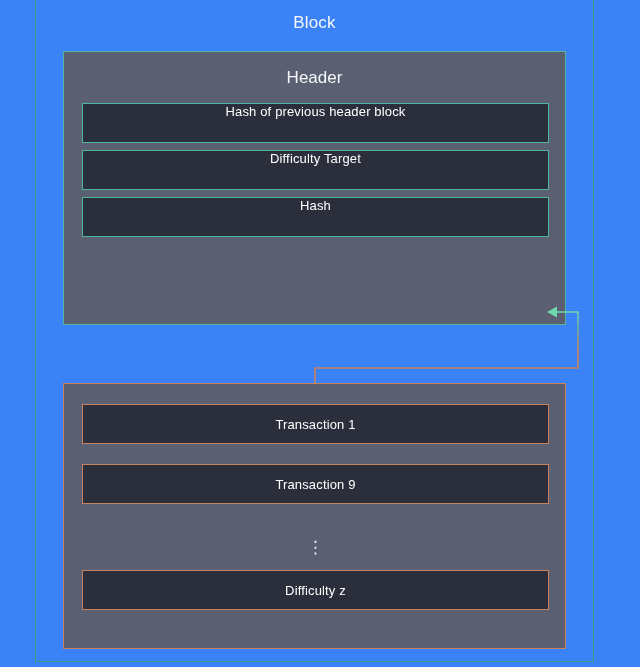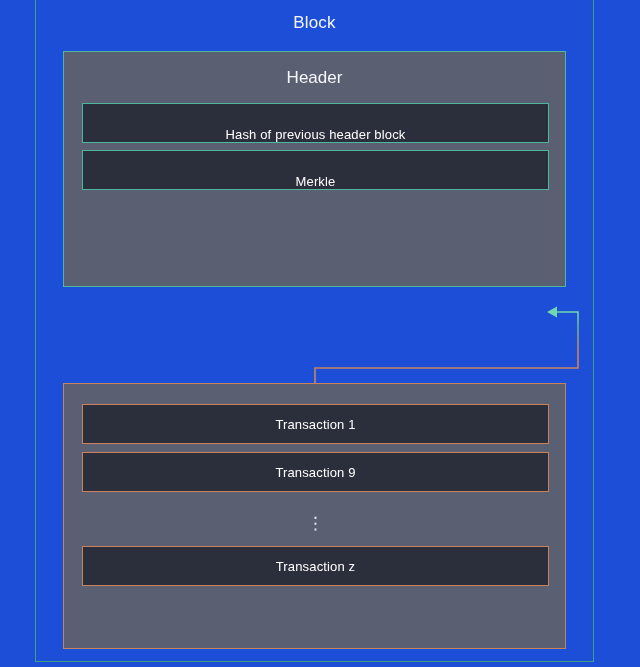--- a/index.html
+++ b/index.html
@@ -12,21 +12,21 @@
     height: 667px;
     font-family: "Liberation Sans", sans-serif;
     color: #f2f4f7;
     overflow: hidden;
   }
 
   #diagram {
     position: relative;
     width: 640px;
     height: 667px;
-    background: #1d4ed8;
+    background: #3b82f6;
   }
 
   
   .block-frame {
     position: absolute;
     left: 35px;
     top: -10px;
     width: 559px;
     height: 672px;
     border: 1px solid #3e9f86;
@@ -44,21 +44,21 @@
     letter-spacing: .2px;
     color: #f4f6f9;
   }
 
   
   .header-panel {
     position: absolute;
     left: 63px;
     top: 51px;
     width: 503px;
-    height: 236px;
+    height: 274px;
     box-sizing: border-box;
     background: #5a6071;
     border: 1px solid #4fb79b;
   }
   .header-title {
     position: absolute;
     left: 0;
     top: 16px;
     width: 100%;
     text-align: center;
@@ -74,21 +74,21 @@
   }
 
   .field-row {
     position: relative;
     height: 40px;
     margin-bottom: 7px;
     box-sizing: border-box;
     background: #2b2f3b;
     border: 1px solid #4fb79b;
     display: flex;
-    align-items: flex-end;
+    align-items: flex-start;
     justify-content: center;
   }
   .field-row .label {
     font-size: 13px;
     color: #ffffff;
     letter-spacing: .15px;
   }
 
   
   .tx-panel {
@@ -105,21 +105,21 @@
   .tx-list {
     position: absolute;
     left: 18px;
     top: 20px;
     width: 467px;
   }
 
   .tx-row {
     position: relative;
     height: 40px;
-    margin-bottom: 8px;
+    margin-bottom: 20px;
     box-sizing: border-box;
     background: #2b2f3b;
     border: 1px solid #c9825c;
     display: flex;
     align-items: center;
     justify-content: center;
   }
   .tx-row .label {
     font-size: 13px;
     color: #ffffff;
@@ -156,36 +156,39 @@
   <div class="block-title">Block</div>
 
   <div class="header-panel">
     <div class="header-title">Header</div>
 
     <div class="field-list">
       <div class="field-row">
         <span class="label">Hash of previous header block</span>
       </div>
       <div class="field-row">
-        <span class="label">Merkle</span>
+        <span class="label">Difficulty Target</span>
+      </div>
+      <div class="field-row">
+        <span class="label">Hash</span>
       </div>
     </div>
   </div>
 
   <div class="tx-panel">
     <div class="tx-list">
       <div class="tx-row">
         <span class="label">Transaction 1</span>
       </div>
       <div class="tx-row">
         <span class="label">Transaction 9</span>
       </div>
       <div class="tx-ellipsis">⋮</div>
       <div class="tx-row">
-        <span class="label">Transaction z</span>
+        <span class="label">Difficulty z</span>
       </div>
     </div>
   </div>
 
   <svg class="connector" viewBox="0 0 640 667">
     <defs>
       <linearGradient id="connGrad" x1="0" y1="1" x2="0" y2="0">
         <stop offset="0%" stop-color="#c9825c"></stop>
         <stop offset="45%" stop-color="#c9825c"></stop>
         <stop offset="78%" stop-color="#6fae9a"></stop>

